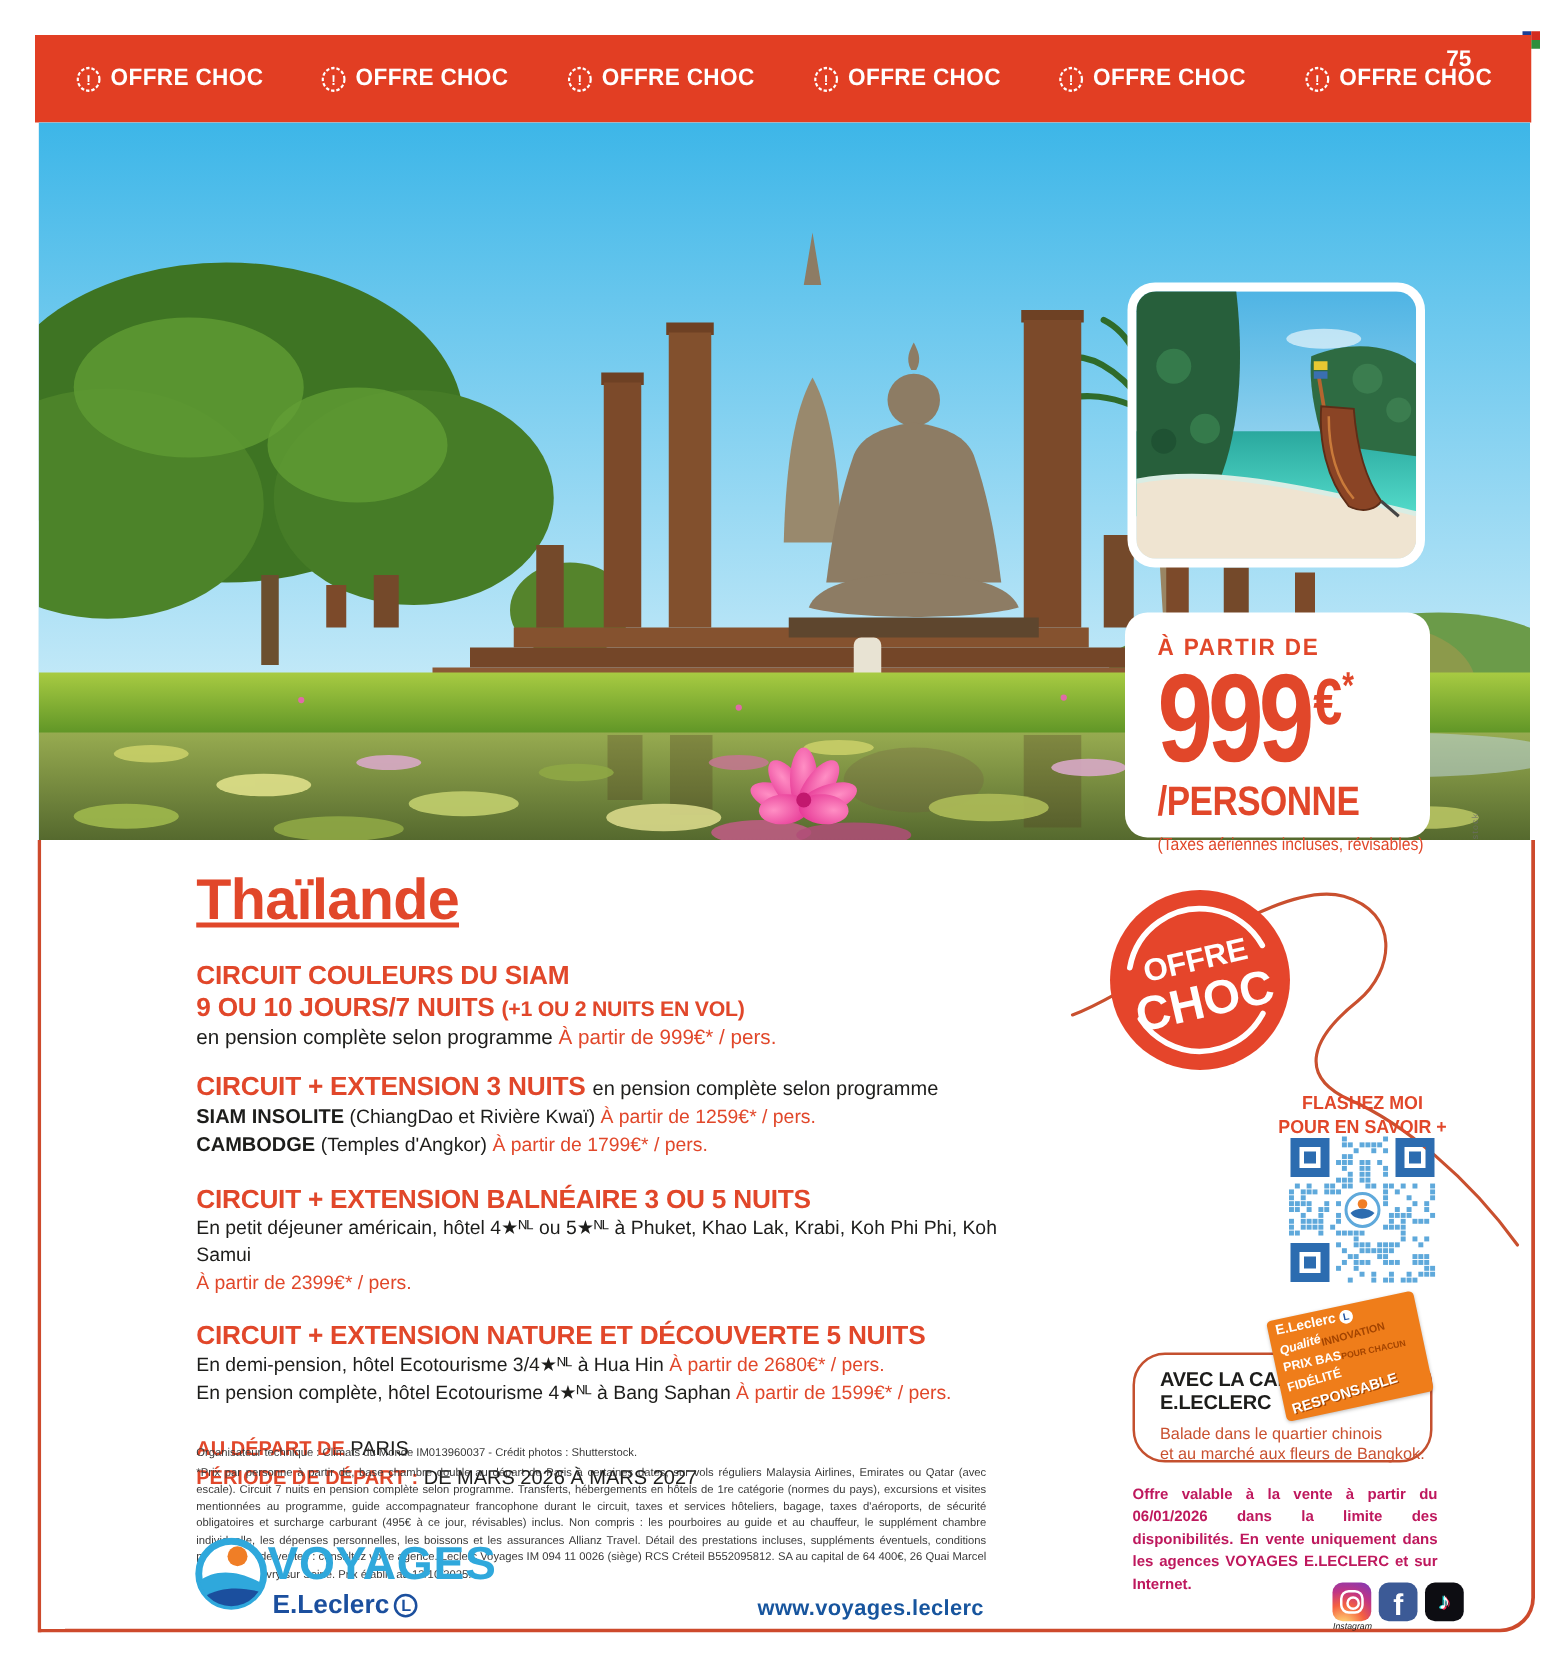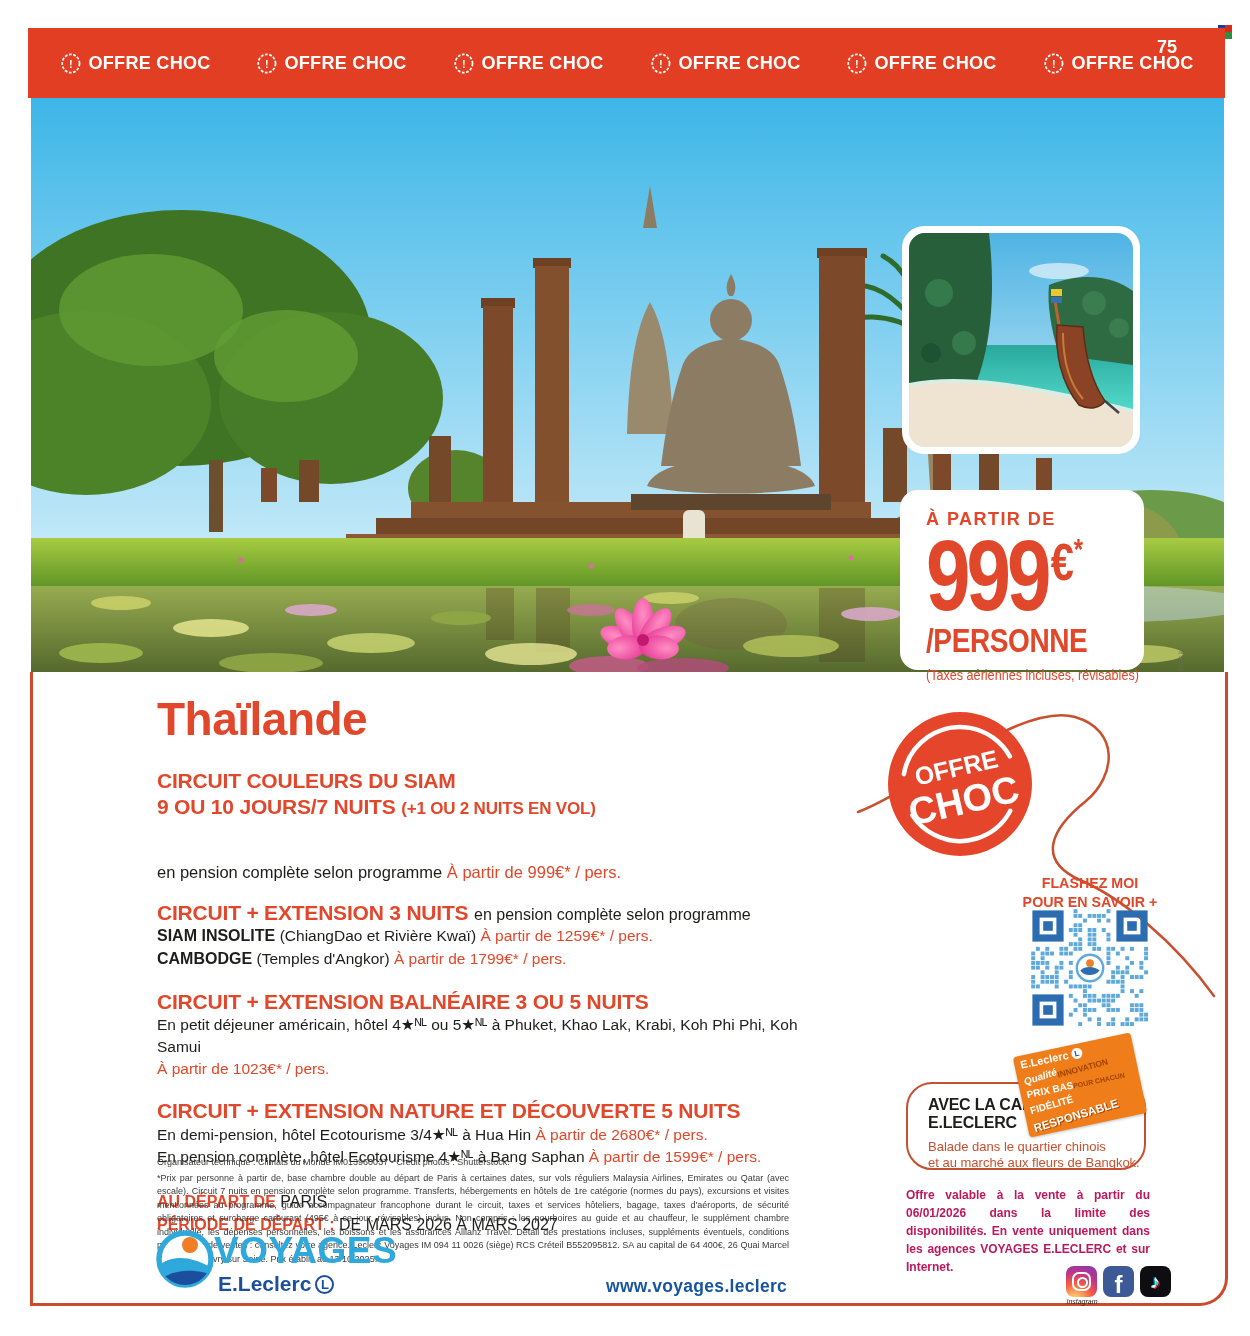--- a/index.html
+++ b/index.html
@@ -34,27 +34,27 @@
   .pb-eur{font-weight:bold;font-size:52px;line-height:1;margin-top:2px;margin-left:4px;}
   .pb-ast{font-weight:bold;font-size:30px;line-height:1;margin-top:0;}
   .pb-per{font-weight:bold;font-size:33px;margin-top:6px;transform:scaleX(.85);transform-origin:left center;letter-spacing:-.5px;}
   .pb-note{font-size:14px;margin-top:7px;transform:scaleX(.9);transform-origin:left center;white-space:nowrap;}
   
   .frame{position:absolute;left:30px;top:672px;width:1192px;height:631px;border:3px solid #cd4a2c;border-top:none;
          border-radius:0 0 28px 0;pointer-events:none;}
   .swoosh{position:absolute;left:840px;top:680px;width:390px;height:330px;pointer-events:none;}
   
   .text-col{position:absolute;left:157px;top:696px;width:660px;}
-  .title{font-weight:bold;font-size:46px;line-height:1;color:var(--accent,#e1472a);letter-spacing:-.5px;margin:0;}
+  .title{font-weight:bold;font-size:46px;line-height:1;color:var(--accent,#e1472a);letter-spacing:-.5px;margin:0;text-decoration:underline;}
   .subtitle{font-size:29px;line-height:1.15;color:var(--accent,#e1472a);margin:7px 0 0 0;}
   .offer{margin-top:0;}
   .oh{font-weight:bold;font-size:21px;line-height:1.22;color:var(--accent,#e1472a);letter-spacing:-.2px;}
   .oh .small{font-size:17px;}
   .oh .inline-body{font-weight:normal;font-size:16px;color:#1d1d1b;letter-spacing:0;}
-  .obody{font-size:16.5px;line-height:1.35;color:#1d1d1b;margin-top:42px;}
+  .obody{font-size:16.5px;line-height:1.35;color:#1d1d1b;}
   .oline{font-size:15.5px;line-height:1.42;color:#1d1d1b;}
   .oline b{font-size:16px;}
   .price-txt{color:var(--accent,#e1472a);}
   .mt26{margin-top:26px;}.mt16{margin-top:16px;}.mt18{margin-top:18px;}.mt22{margin-top:22px;}
   .dep{font-size:16px;line-height:1.45;color:#1d1d1b;}
   .dep b{color:var(--accent,#e1472a);}
   
   .legal{position:absolute;left:157px;top:1156px;width:632px;font-size:9px;line-height:1.5;color:#3a3a3a;}
   .legal .l1{margin:0 0 2px 0;}
   .legal .lb{margin:0;text-align:justify;}
@@ -353,21 +353,21 @@
 
     <div class="offer mt16">
       <div class="oh"><span>CIRCUIT + EXTENSION 3 NUITS </span><span class="inline-body">en pension complète selon programme</span></div>
       <div class="oline"><b>SIAM INSOLITE </b><span>(ChiangDao et Rivière Kwaï) </span><span class="price-txt">À partir de 1259€* / pers.</span></div>
       <div class="oline"><b>CAMBODGE </b><span>(Temples d'Angkor) </span><span class="price-txt">À partir de 1799€* / pers.</span></div>
     </div>
 
     <div class="offer mt18">
       <div class="oh">CIRCUIT + EXTENSION BALNÉAIRE 3 OU 5 NUITS</div>
       <div class="oline">En petit déjeuner américain, hôtel 4★ᴺᴸ ou 5★ᴺᴸ à Phuket, Khao Lak, Krabi, Koh Phi Phi, Koh Samui</div>
-      <div class="oline price-txt">À partir de 1023€* / pers.</div>
+      <div class="oline price-txt">À partir de 2399€* / pers.</div>
     </div>
 
     <div class="offer mt18">
       <div class="oh">CIRCUIT + EXTENSION NATURE ET DÉCOUVERTE 5 NUITS</div>
       <div class="oline"><span>En demi-pension, hôtel Ecotourisme 3/4★ᴺᴸ à Hua Hin </span><span class="price-txt">À partir de 2680€* / pers.</span></div>
       <div class="oline"><span>En pension complète, hôtel Ecotourisme 4★ᴺᴸ à Bang Saphan </span><span class="price-txt">À partir de 1599€* / pers.</span></div>
     </div>
 
     <div class="dep mt22">
       <div><b>AU DÉPART DE </b><span>PARIS</span></div>

